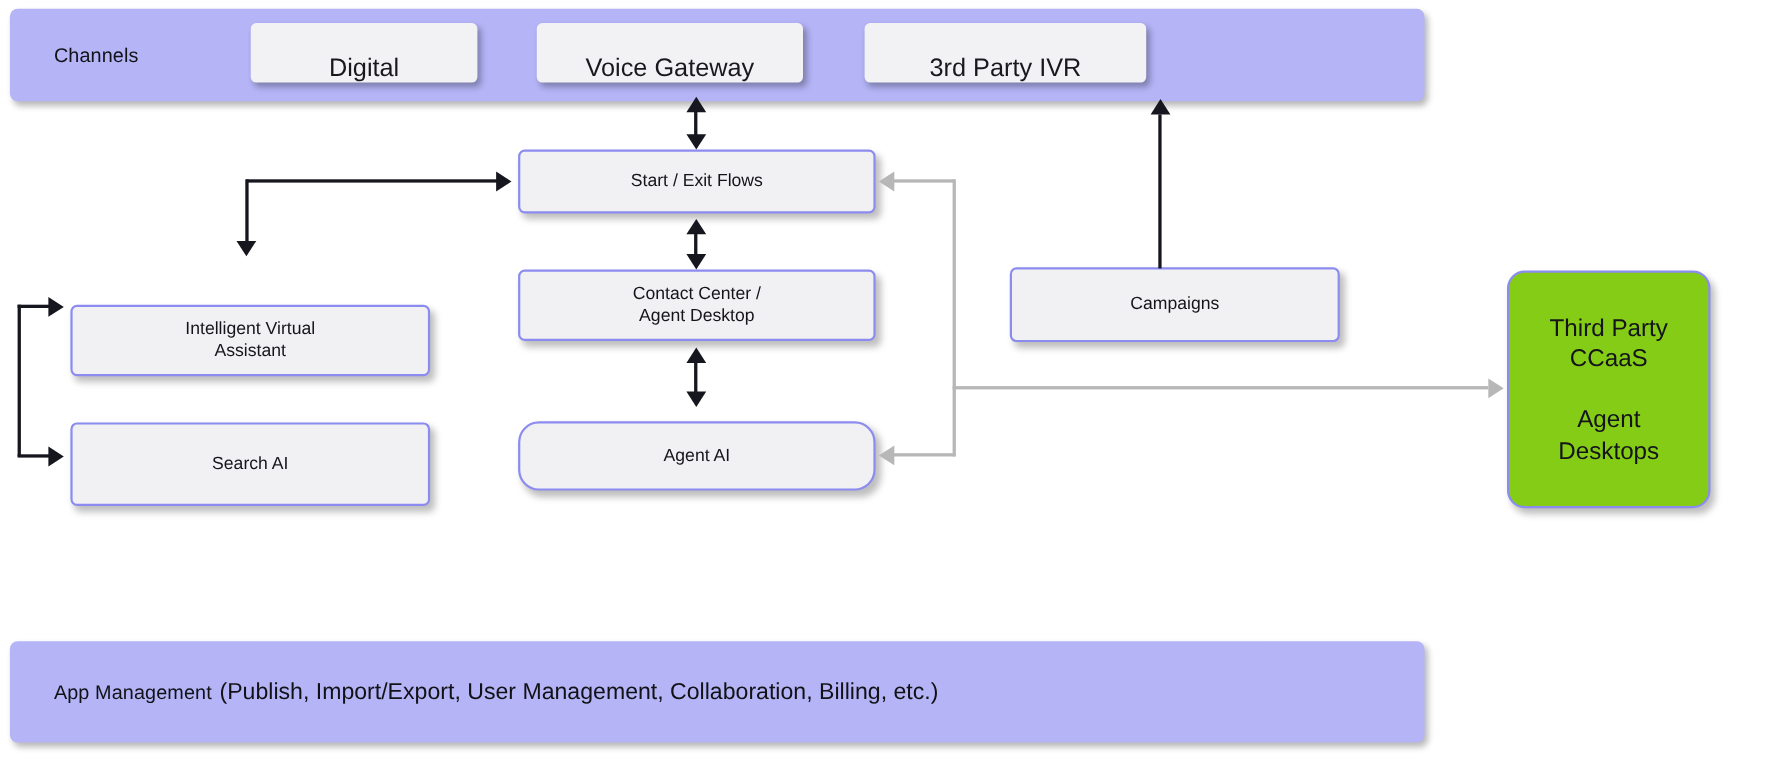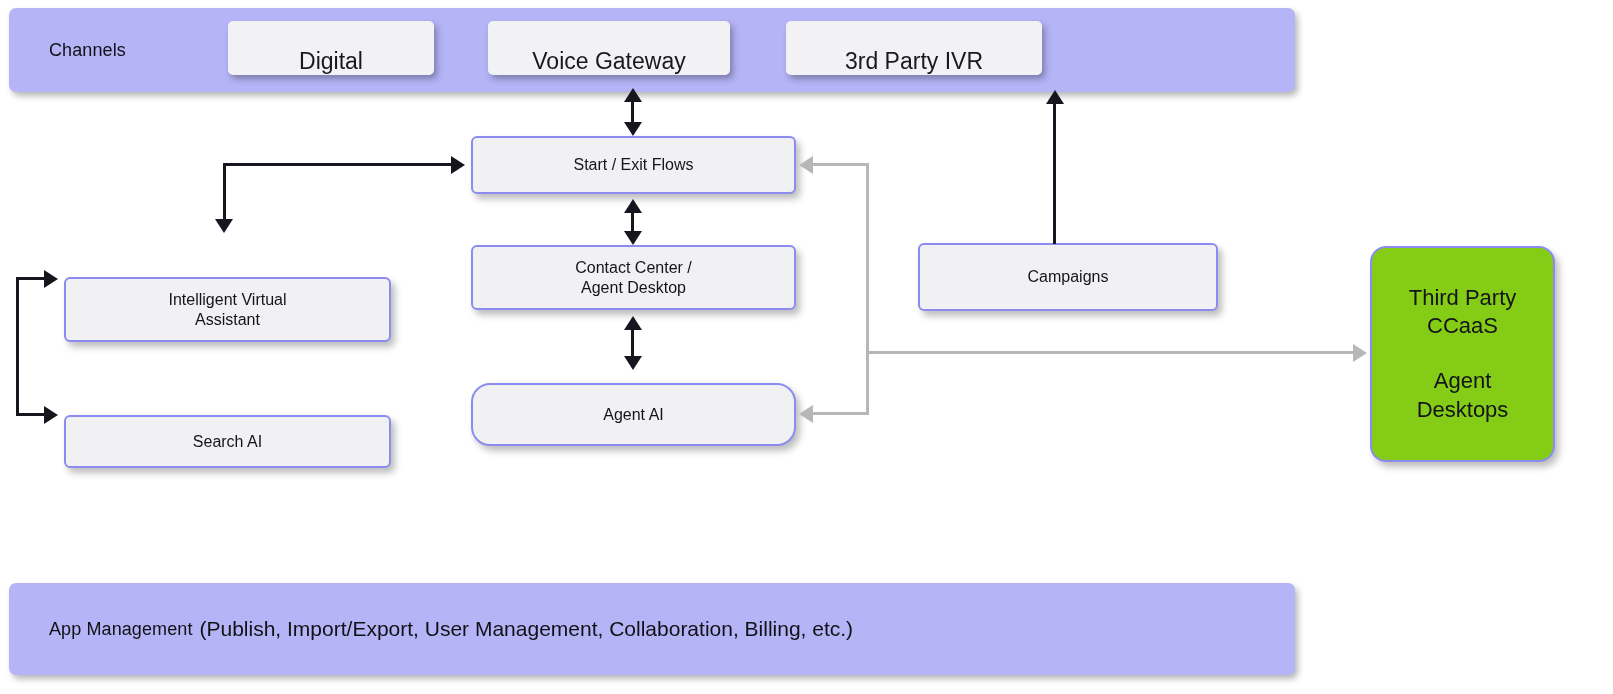--- a/index.html
+++ b/index.html
@@ -79,21 +79,21 @@
 
   <div class="node" style="left:471px;top:245px;width:325px;height:65px;flex-direction:column;">
     <span>Contact Center /</span>
     <span>Agent Desktop</span>
   </div>
 
   <div class="node" style="left:918px;top:243px;width:300px;height:68px;">
     <span>Campaigns</span>
   </div>
 
-  <div class="node" style="left:64px;top:384px;width:327px;height:53px;margin-top:31px;">
+  <div class="node" style="left:64px;top:384px;width:327px;height:76px;">
     <span>Search AI</span>
   </div>
 
   <div class="node" style="left:471px;top:383px;width:325px;height:63px;border-radius:19px;">
     <span>Agent AI</span>
   </div>
 
   <div class="node third" style="left:1370px;top:246px;width:185px;height:216px;">
     <span class="ln">Third Party</span>
     <span class="ln">CCaaS</span>

